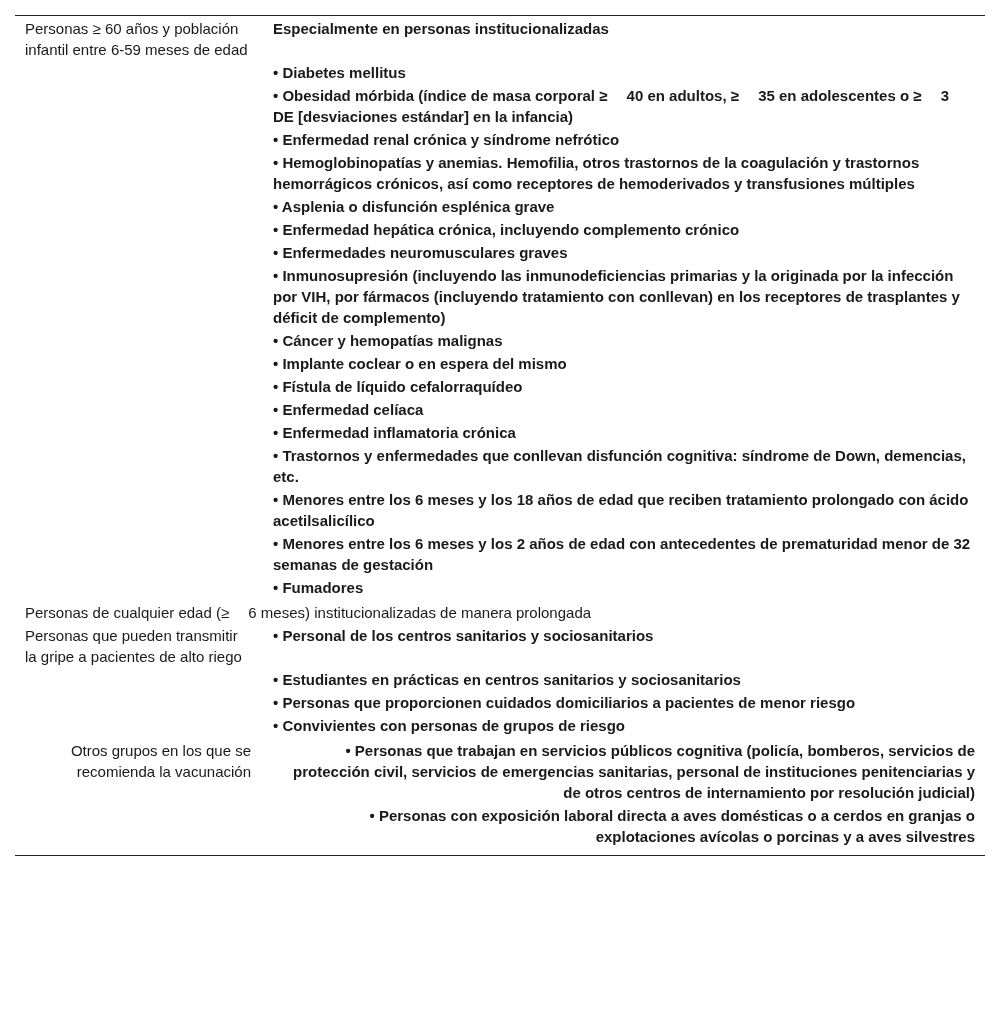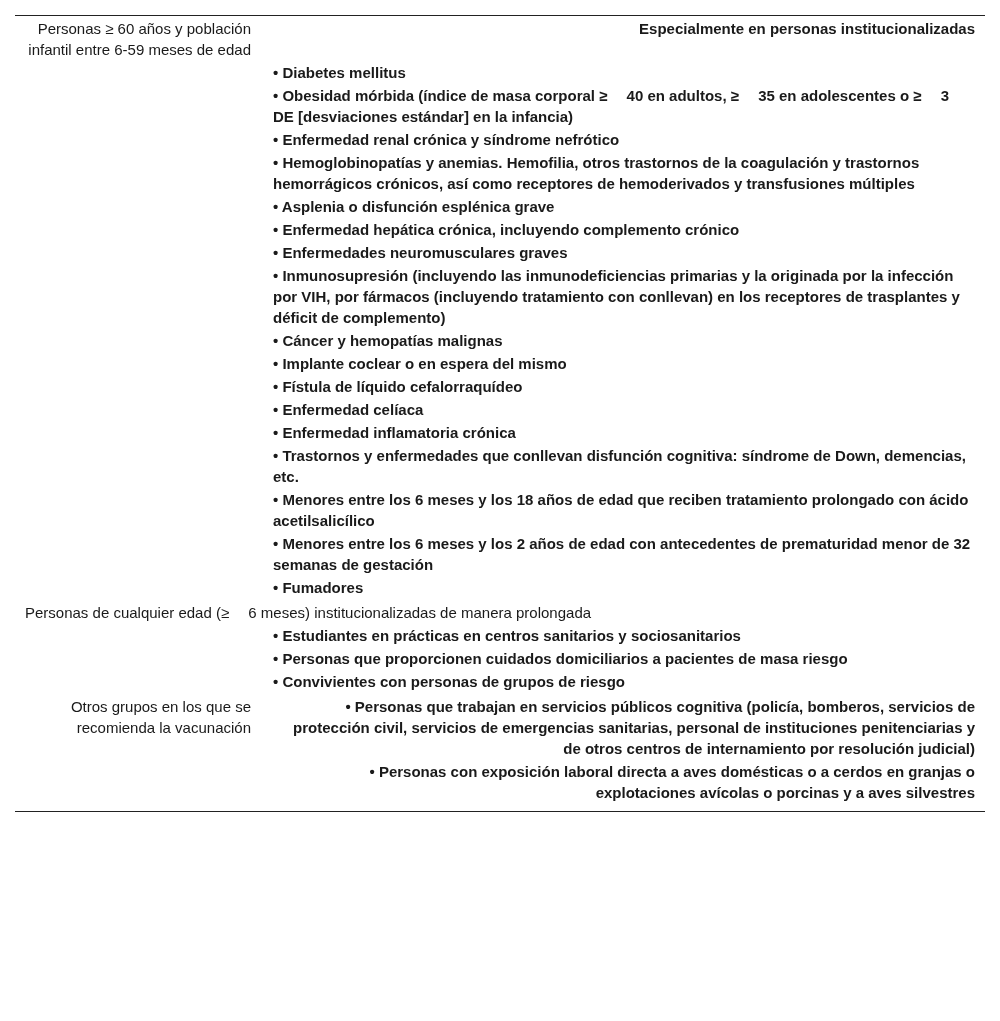--- a/index.html
+++ b/index.html
@@ -10,21 +10,21 @@
     .table-wrap {
       position: absolute; left: 15px; top: 15px; width: 970px;
       border-top: 1px solid #222; border-bottom: 1px solid #222;
     }
     table { border-collapse: collapse; width: 100%; table-layout: fixed; }
     col.c1 { width: 248px; }
     col.c2 { width: 722px; }
     td {
       vertical-align: top; padding: 2px 10px 0 10px; line-height: 21px;
     }
-    tr.first td { padding-top: 2px; text-align: right; }
+    tr.first td { padding-top: 2px; }
     td.left { padding-right: 12px; }
     .item { margin-bottom: 2px; font-weight: bold; }
     tr.last td { padding-bottom: 6px; text-align: right; }
   </style>
 </head>
 <body>
 
 <div class="table-wrap">
   <table>
     <colgroup>
@@ -62,24 +62,30 @@
           <div class="item">• Fumadores</div>
         </td>
       </tr>
 
       <tr>
         <td colspan="2">Personas de cualquier edad (≥  6 meses) institucionalizadas de manera prolongada</td>
       </tr>
 
 
       <tr>
+        <td class="left">Personas que pueden transmitir la gripe a pacientes de alto riego</td>
+        <td>
+          <div class="item">• Personal de los centros sanitarios y sociosanitarios</div>
+        </td>
+      </tr>
+      <tr>
         <td class="left"></td>
         <td>
           <div class="item">• Estudiantes en prácticas en centros sanitarios y sociosanitarios</div>
-          <div class="item">• Personas que proporcionen cuidados domiciliarios a pacientes de masa riesgo</div>
+          <div class="item">• Personas que proporcionen cuidados domiciliarios a pacientes de menor riesgo</div>
           <div class="item">• Convivientes con personas de grupos de riesgo</div>
         </td>
       </tr>
 
       <tr class="last">
         <td class="left">Otros grupos en los que se recomienda la vacunación</td>
         <td>
           <div class="item">• Personas que trabajan en servicios públicos cognitiva (policía, bomberos, servicios de protección civil, servicios de emergencias sanitarias, personal de instituciones penitenciarias y de otros centros de internamiento por resolución judicial)</div>
           <div class="item">• Personas con exposición laboral directa a aves domésticas o a cerdos en granjas o explotaciones avícolas o porcinas y a aves silvestres</div>
         </td>

